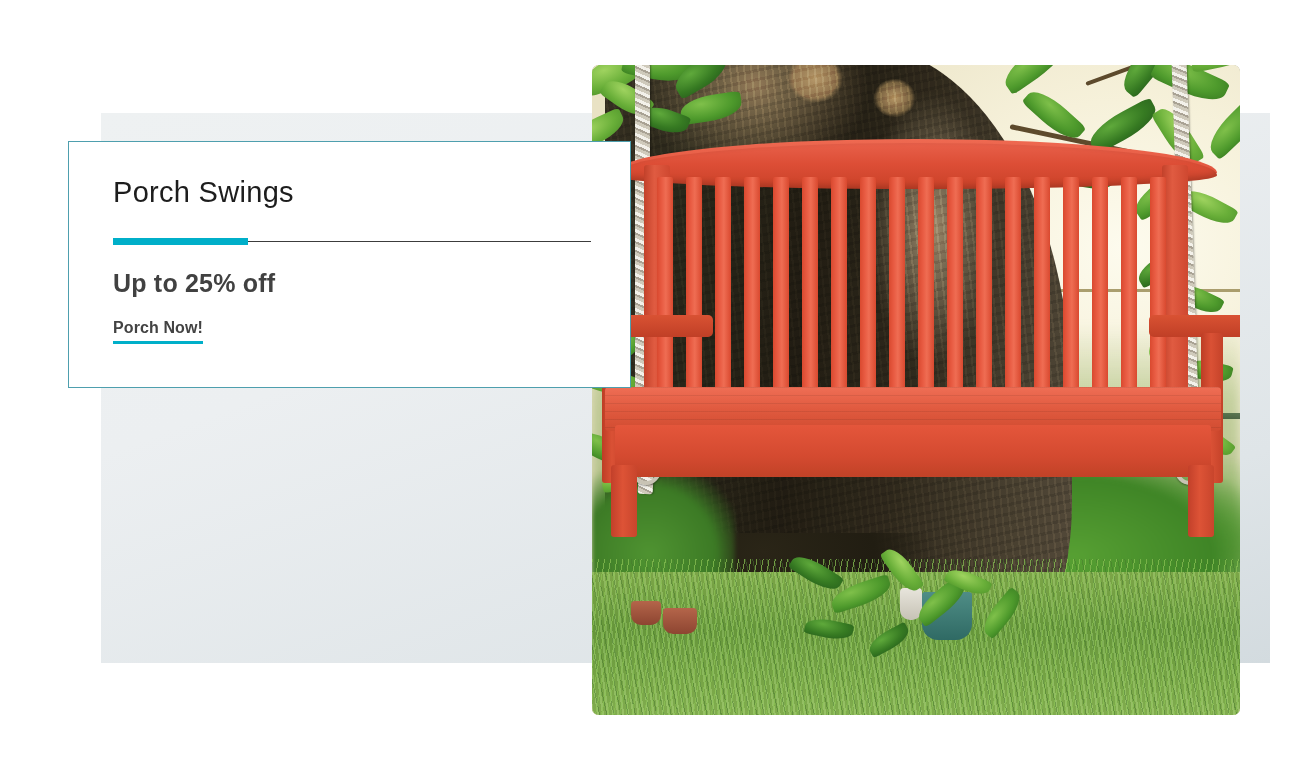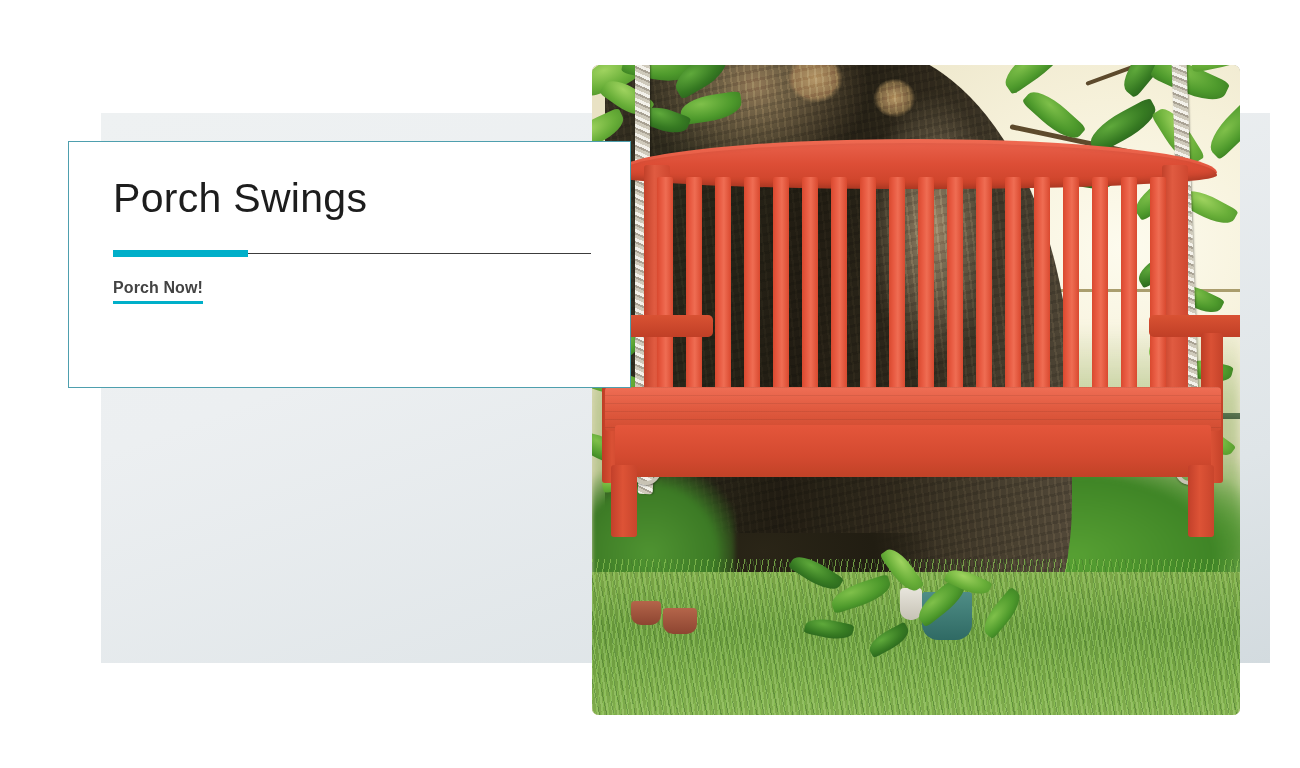--- a/index.html
+++ b/index.html
@@ -277,21 +277,21 @@
     border: 1px solid #4e9fae;
     box-sizing: border-box;
   }
   .card-inner {
     position: absolute;
     left: 44px;
     top: 36px;
     right: 28px;
   }
   .promo-title {
-    font-size: 41px;
+    font-size: 29px;
     font-weight: 300;
     color: #1d1d1d;
     letter-spacing: .3px;
     line-height: 1;
     margin: 0;
     white-space: nowrap;
   }
   .divider-wrap {
     position: relative;
     margin-top: 31px;
@@ -469,18 +469,19 @@
 
   <div class="promo-card">
     <div class="card-inner">
       <h1 class="promo-title">Porch Swings</h1>
 
       <div class="divider-wrap">
         <div class="divider-line"></div>
         <div class="divider-accent"></div>
       </div>
 
+      <p class="promo-subtitle">Up to 25% off</p>
 
       <a class="shop-now">Porch Now!</a>
     </div>
   </div>
 
 </div>
 
 </body></html>

